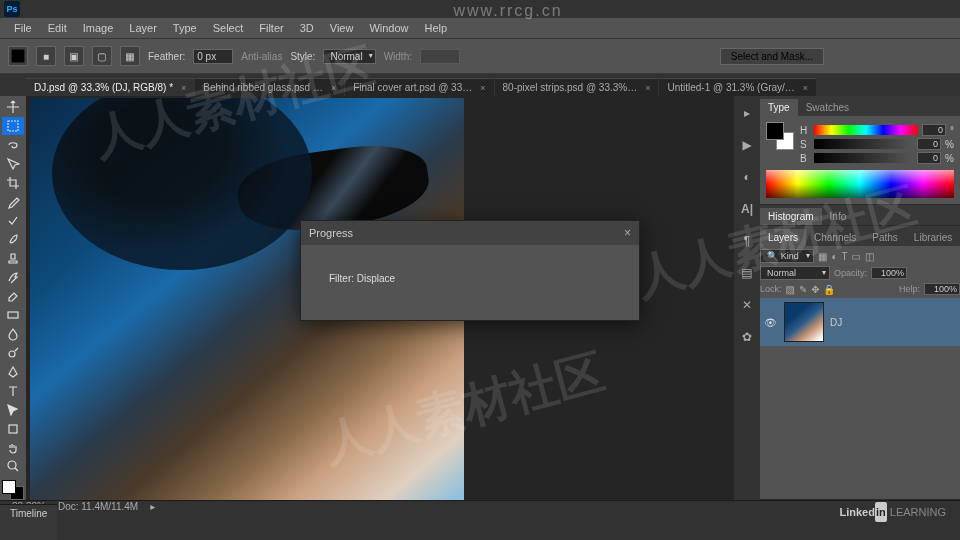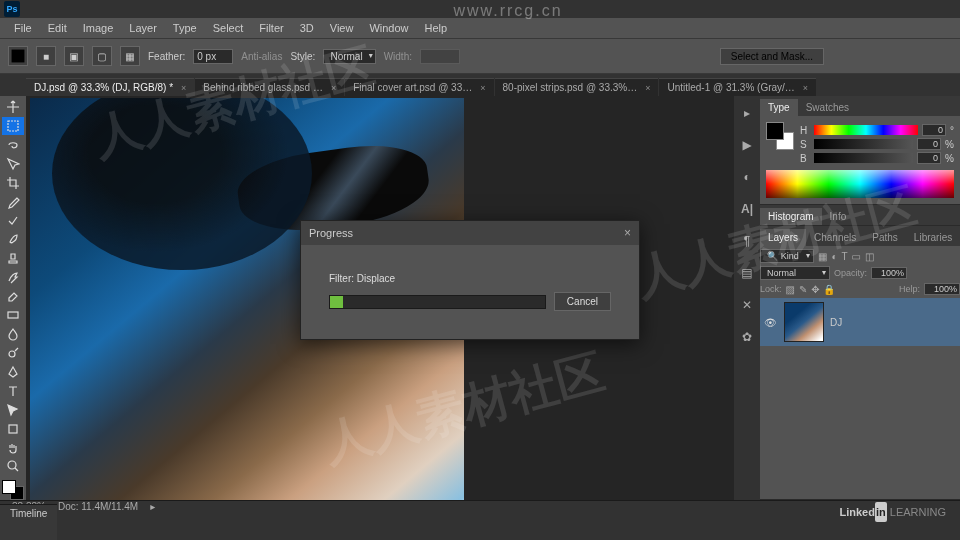--- a/index.html
+++ b/index.html
@@ -362,26 +362,20 @@
 </div>
 <div class="timeline-tab">Timeline</div>
 
 <div class="progress-modal">
   <div class="pm-title">
     <span>Progress</span>
     <span class="x">×</span>
   </div>
   <div class="pm-body">
     <div class="pm-label">Filter: Displace</div>
-    <div class="pm-row">
-      <div class="pm-bar">
-          <div class="pm-fill"></div>
-        </div>
-      <button class="pm-btn">Cancel</button>
-    </div>
   </div>
 </div>
 
 <div class="watermark">www.rrcg.cn</div>
 <div class="wm2" style="top:70px;left:90px">人人素材社区</div>
 <div class="wm2" style="top:210px;right:40px">人人素材社区</div>
 <div class="wm2" style="bottom:100px;left:320px">人人素材社区</div>
 <div class="footer-brand">
   <b>Linked</b><span style="background:#ccc;color:#222;padding:4px 1px;border-radius:2px;font-weight:bold">in</span><span> LEARNING</span>
 </div>

